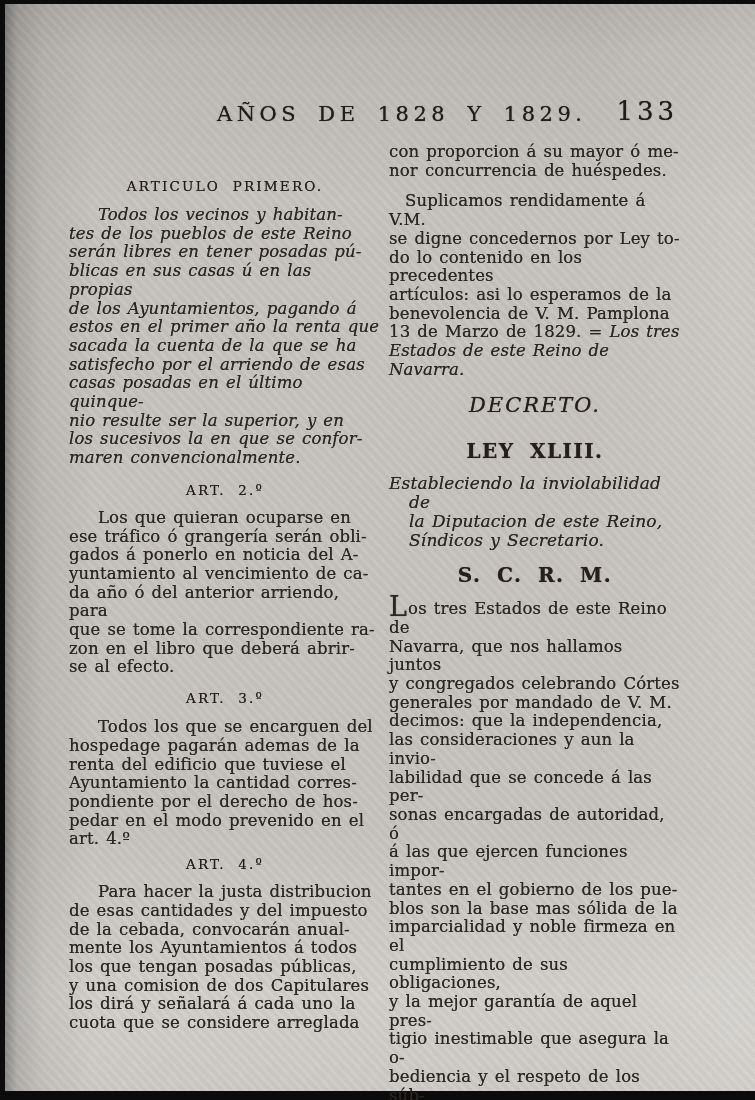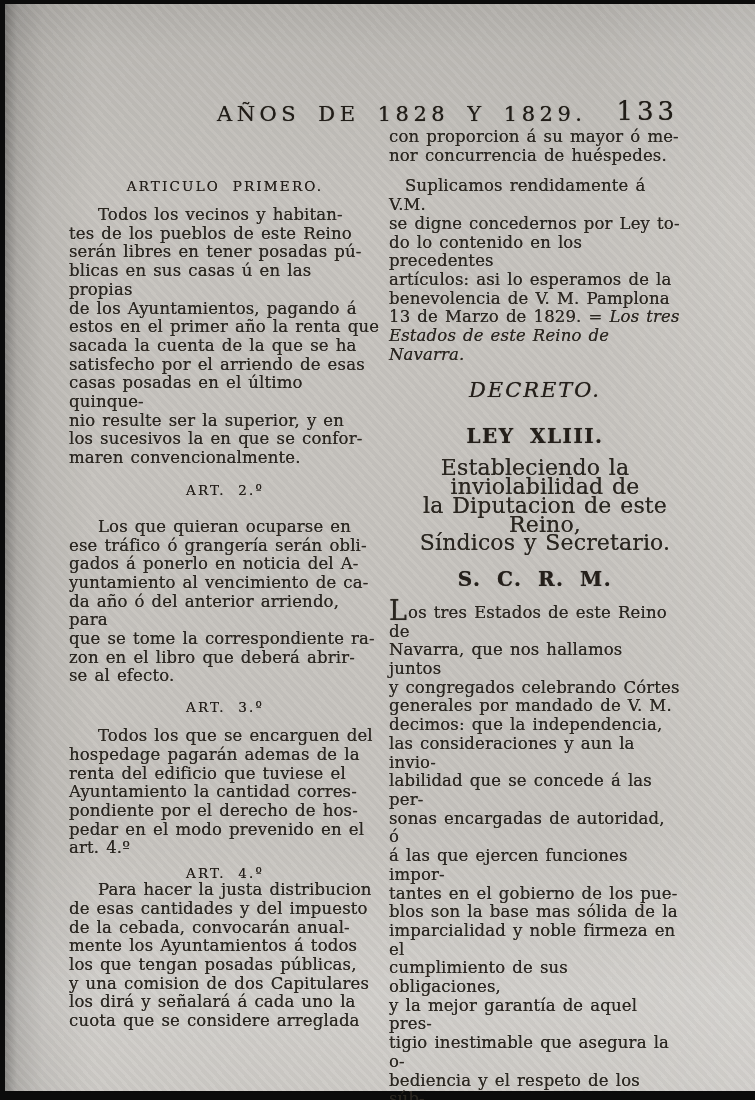--- a/index.html
+++ b/index.html
@@ -83,43 +83,43 @@
     font-size: 20px;
     line-height: 24px;
     letter-spacing: 1.5px;
     word-spacing: 7px;
     color: #241f1a;
     text-shadow: 0 0 0.7px rgba(36,31,26,0.85);
     font-weight: bold;
   }
   .italic { font-style: italic; }
   .subtitle-italic {
-    font-size: 22px;
-    text-align: center;
+    font-style: italic;
+    font-size: 17px;
   }
   .initial {
     display: inline-block;
     font-size: 27px;
     line-height: 17px;
     vertical-align: -2px;
     margin-right: 1px;
     text-shadow: 0 0 0.8px rgba(36,31,26,0.9);
   }
 
   
   .m-articulo-h { margin-top: 6px; }
-  .m-para1      { margin-top: 12px; }
+  .m-para1      { margin-top: 12px; font-style: italic; }
   .m-art2-h     { margin-top: 14px; }
-  .m-para2      { margin-top: 20px; }
+  .m-para2      { margin-top: 11px; }
   .m-art3-h     { margin-top: 13px; }
   .m-para3      { margin-top: 12px; }
   .m-art4-h     { margin-top: 7px; }
-  .m-para4      { }
-
-  .m-cont       { margin-top: 4px; }
+  .m-para4      { margin-top: 11px; }
+
+  .m-cont       { margin-top: 19px; }
   .m-suplica    { margin-top: 12px; }
   .m-decreto-h  { margin-top: 14px; }
   .m-decreto-p  { margin-top: 13px; }
   .m-ley-h      { margin-top: 22px; }
   .m-ley-sub    { margin-top: 8px; }
   .m-scrm       { margin-top: 14px; }
   .m-body       { margin-top: 7px; }
 </style>
 </head>
 <body>

